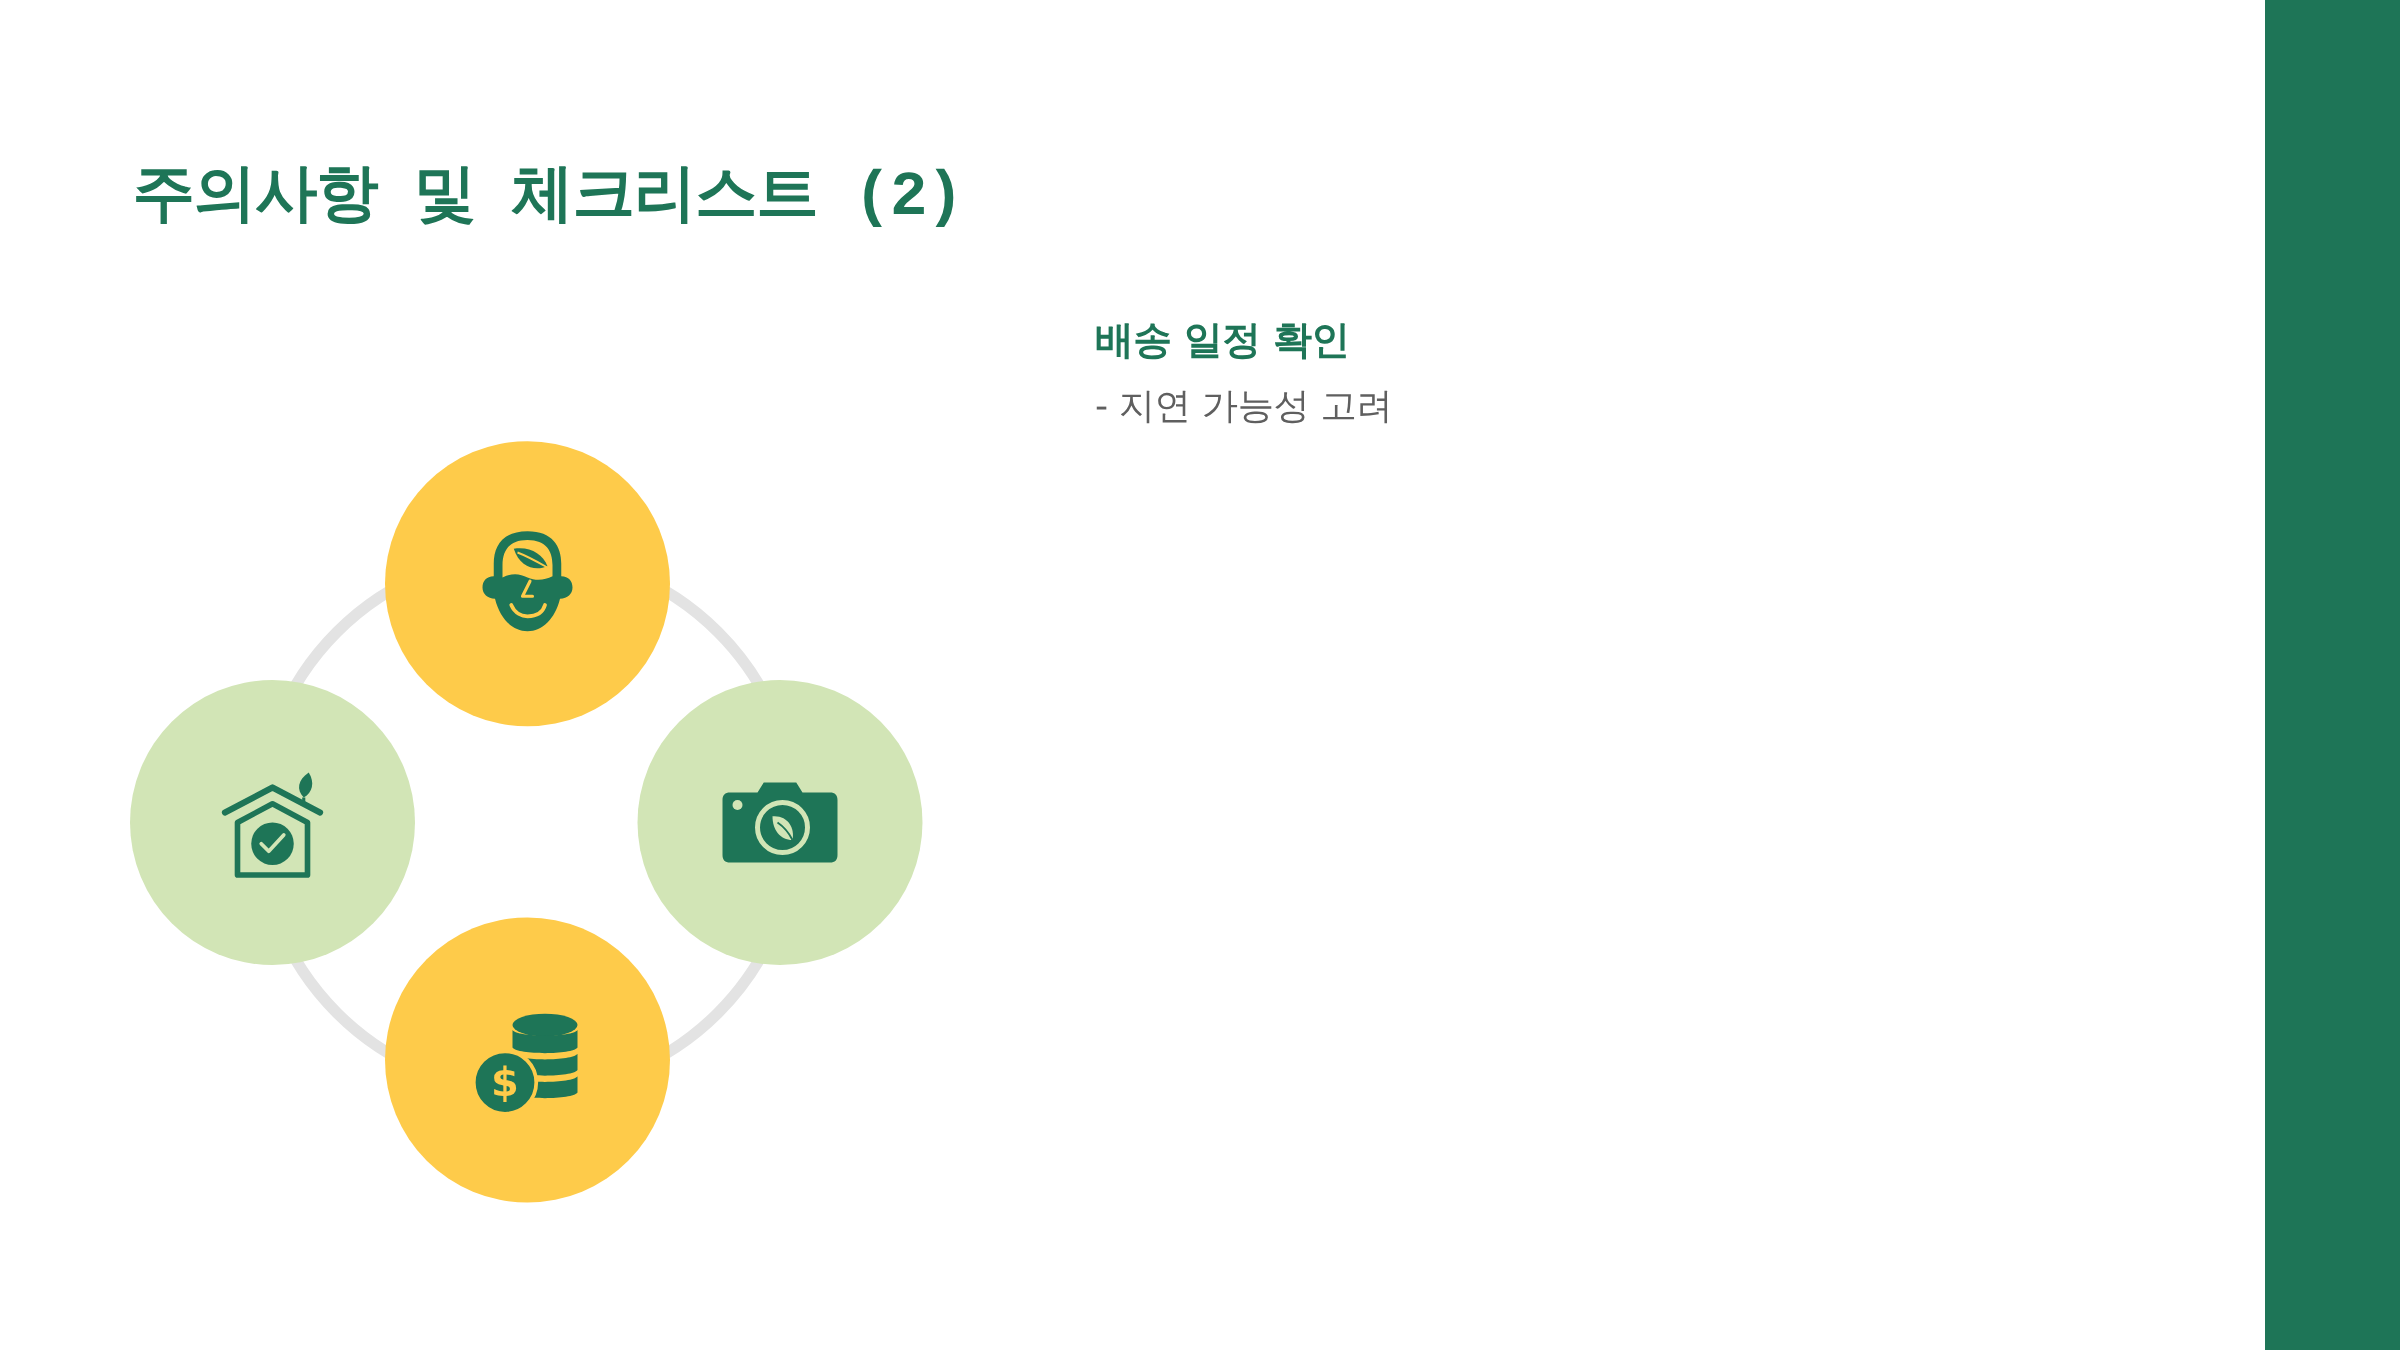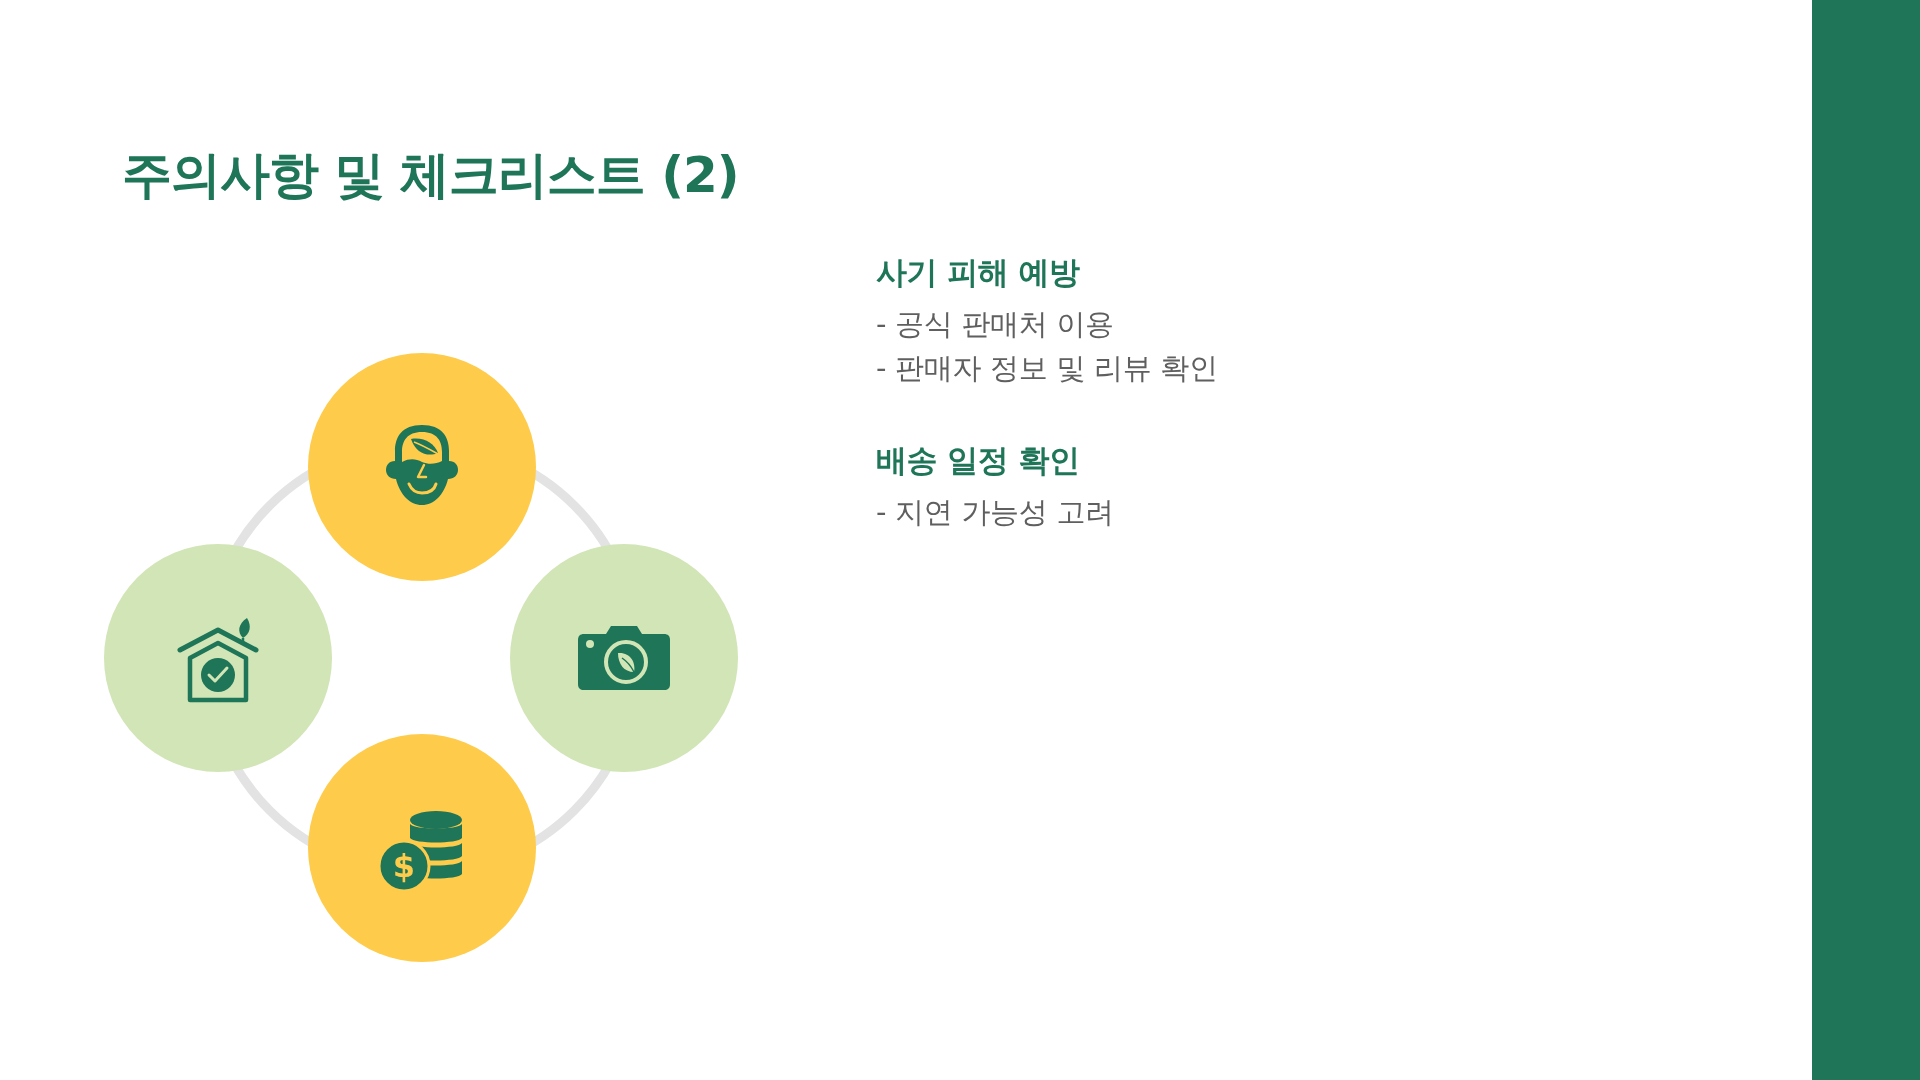--- a/index.html
+++ b/index.html
@@ -44,21 +44,21 @@
   .bullet {
     font-size: 29px; color: #5f5f5f; line-height: 44px; white-space: nowrap;
     letter-spacing: -0.3px;
   }
 </style>
 </head>
 <body>
 
 <div class="side-bar"></div>
 
-<h1 class="title" style="margin:16px;">주의사항 및 체크리스트 (2)</h1>
+<h1 class="title" style="margin:0;font-family:Liberation Mono, monospace;">주의사항 및 체크리스트 (2)</h1>
 
 <div class="diagram">
   <div class="ring"></div>
 
   <div class="node yellow node-top">
     <svg viewBox="0 0 120 120">
       <path d="M60 18 C40 18 33 30 33 44 L33 54 C27 54 24 58 24 63 C24 68 28 72 34 72 C38 88 48 98 60 98 C72 98 82 88 86 72 C92 72 96 68 96 63 C96 58 93 54 87 54 L87 44 C87 30 80 18 60 18 Z" fill="#1e7557"></path>
       <path d="M60 25 C45 25 40 34 40 45 L40 55 C48 51 54 52 60 55 C67 58 74 57 80 54 L80 45 C80 34 75 25 60 25 Z" fill="#fecb4a"></path>
       <path d="M49 32 C62 30 72 36 76 46 C66 50 54 47 49 32 Z" fill="#1e7557"></path>
       <path d="M52 35 C60 38 67 42 76 47" stroke="#fecb4a" stroke-width="1.5" fill="none"></path>
@@ -95,27 +95,20 @@
       <path d="M48 55 C52 61 96 61 100 55 L100 68 C96 74 52 74 48 68 Z" fill="#1e7557"></path>
       <path d="M48 73 C52 79 96 79 100 73 L100 86 C96 92 52 92 48 86 Z" fill="#1e7557"></path>
       <circle cx="42" cy="78" r="25" fill="#1e7557" stroke="#fecb4a" stroke-width="3"></circle>
       <text x="42" y="89" text-anchor="middle" font-family="DejaVu Sans, sans-serif" font-weight="bold" font-size="32" fill="#fecb4a">$</text>
     </svg>
   </div>
 </div>
 
 <div class="sections">
   <div class="section">
-    <div class="section-heading">사기 피해 예방</div>
-    <div class="bullets">
-      <div class="bullet">- 공식 판매처 이용</div>
-      <div class="bullet">- 판매자 정보 및 리뷰 확인</div>
-    </div>
-  </div>
-  <div class="section">
     <div class="section-heading">배송 일정 확인</div>
     <div class="bullets">
       <div class="bullet">- 지연 가능성 고려</div>
     </div>
   </div>
   <div class="section">
   </div>
 </div>
 
 </body></html>

